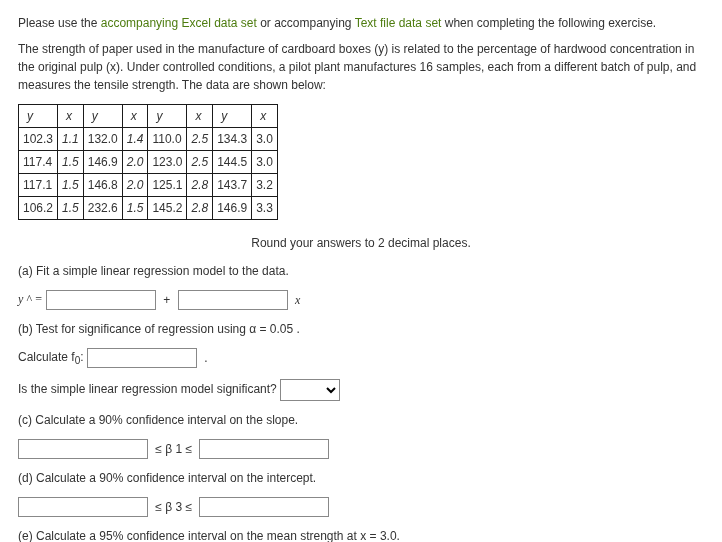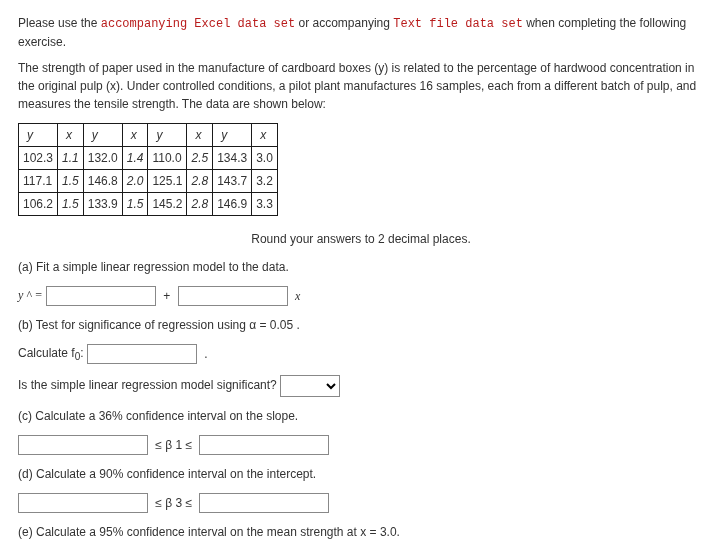--- a/index.html
+++ b/index.html
@@ -6,21 +6,21 @@
     body {
       font-family: Arial, Helvetica, sans-serif;
       font-size: 12px;
       color: #333;
       background: #fff;
       padding: 14px 18px;
       width: 722px;
       line-height: 1.5;
     }
     .intro { margin-bottom: 8px; }
-    .link { color: #b91c1c; font-family: Liberation Mono, monospace; }
+    .link { color: #4d7c0f; }
     .desc { margin-bottom: 10px; }
     table.data {
       border-collapse: collapse;
       margin-bottom: 14px;
     }
     table.data th, table.data td {
       border: 1px solid #1a1a1a;
       padding: 2px 4px;
       font-size: 12px;
       text-align: left;
@@ -78,33 +78,43 @@
         <td>102.3</td>
         <td class="double-r">1.1</td>
         <td>132.0</td>
         <td class="double-r">1.4</td>
         <td>110.0</td>
         <td class="double-r">2.5</td>
         <td>134.3</td>
         <td>3.0</td>
       </tr>
       <tr>
+        <td>117.4</td>
+        <td class="double-r">1.5</td>
+        <td>146.9</td>
+        <td class="double-r">2.0</td>
+        <td>123.0</td>
+        <td class="double-r">2.5</td>
+        <td>144.5</td>
+        <td>3.0</td>
+      </tr>
+      <tr>
         <td>117.1</td>
         <td class="double-r">1.5</td>
         <td>146.8</td>
         <td class="double-r">2.0</td>
         <td>125.1</td>
         <td class="double-r">2.8</td>
         <td>143.7</td>
         <td>3.2</td>
       </tr>
       <tr>
         <td>106.2</td>
         <td class="double-r">1.5</td>
-        <td>133.9</td>
+        <td>232.6</td>
         <td class="double-r">1.5</td>
         <td>145.2</td>
         <td class="double-r">2.8</td>
         <td>146.9</td>
         <td>3.3</td>
       </tr>
     </tbody>
 </table>
 
 <div class="section">Round your answers to 2 decimal places.</div>
@@ -125,21 +135,21 @@
   <span><span>Calculate f</span><sub>0</sub><span>:</span></span>
   <input class="blank w-sm" style="">
   <span class="inline">.</span>
 </div>
 
 <div class="q">
   <span>Is the simple linear regression model significant?</span>
   <select class="blank"><option></option></select>
 </div>
 
-<div class="q">(c) Calculate a 36% confidence interval on the slope.</div>
+<div class="q">(c) Calculate a 90% confidence interval on the slope.</div>
 <div class="q">
   <input class="blank w-m" style="">
   <span class="inline">≤ β 1 ≤</span>
   <input class="blank w-m" style="">
 </div>
 
 <div class="q">(d) Calculate a 90% confidence interval on the intercept.</div>
 <div class="q">
   <input class="blank w-m" style="">
   <span class="inline">≤ β 3 ≤</span>

